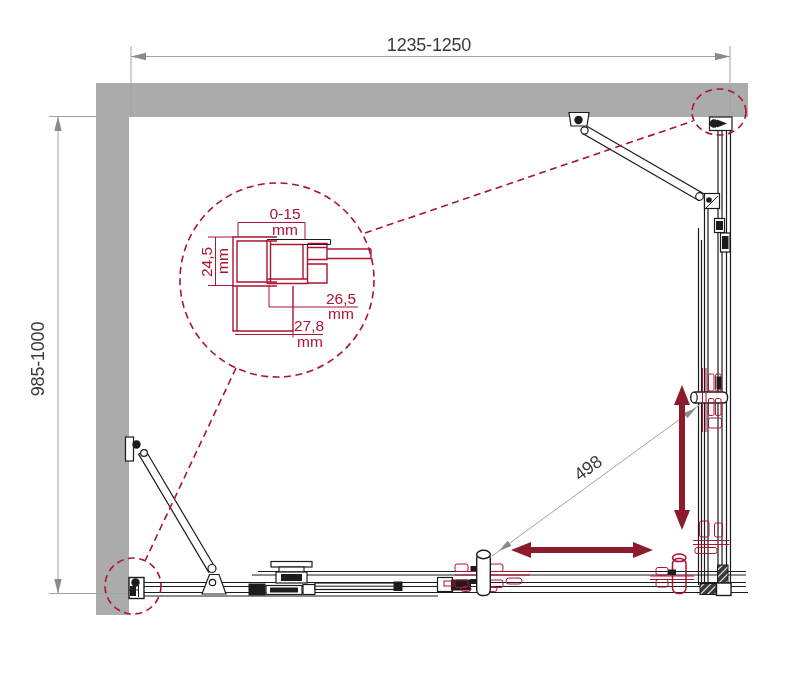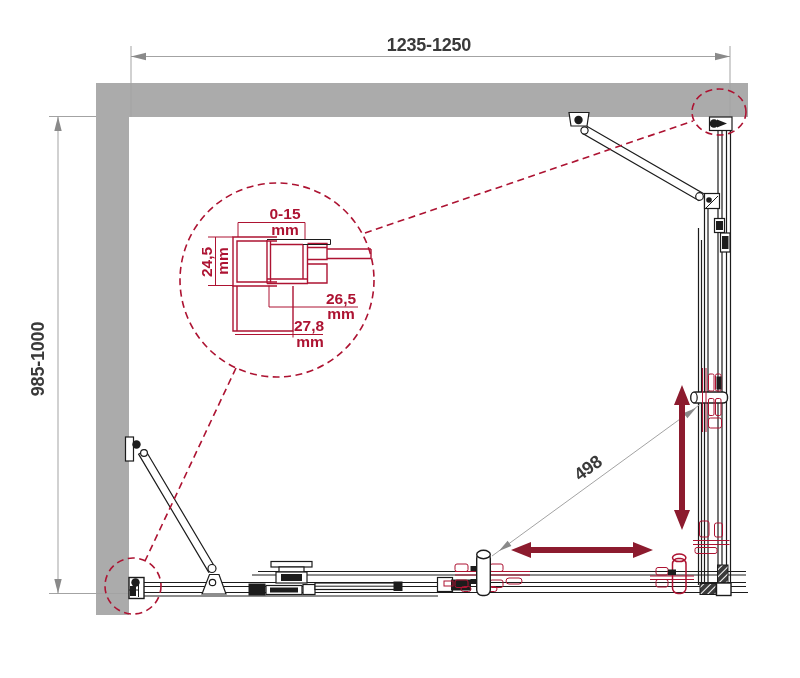--- a/index.html
+++ b/index.html
@@ -1,16 +1,16 @@
 <!DOCTYPE html>
 <html><head>
 <meta charset="utf-8">
 <style>
   html,body{margin:0;padding:0;background:#fff;}
-  .stage{position:relative;width:800px;height:678px;background:#ffffff;overflow:hidden;font-weight:bold;}
+  .stage{position:relative;width:800px;height:678px;background:#ffffff;overflow:hidden;}
   svg text{font-family:"Liberation Sans","DejaVu Sans",sans-serif;}
   .dim-text{font-size:18px;fill:#3a3a3a;letter-spacing:-0.2px;}
   .detail-text{font-size:15.5px;fill:#ad1332;}
   .blk{stroke:#1c1c1c;fill:none;stroke-width:1.2;}
   .blk14{stroke:#1c1c1c;fill:none;stroke-width:1.4;}
   .thin{stroke-width:1;}
   .wfill{fill:#ffffff;}
   .dfill{fill:#1c1c1c;stroke:none;}
   .red{stroke:#ad1332;fill:none;stroke-width:1.4;}
   .redthin{stroke:#ad1332;fill:none;stroke-width:1;}

